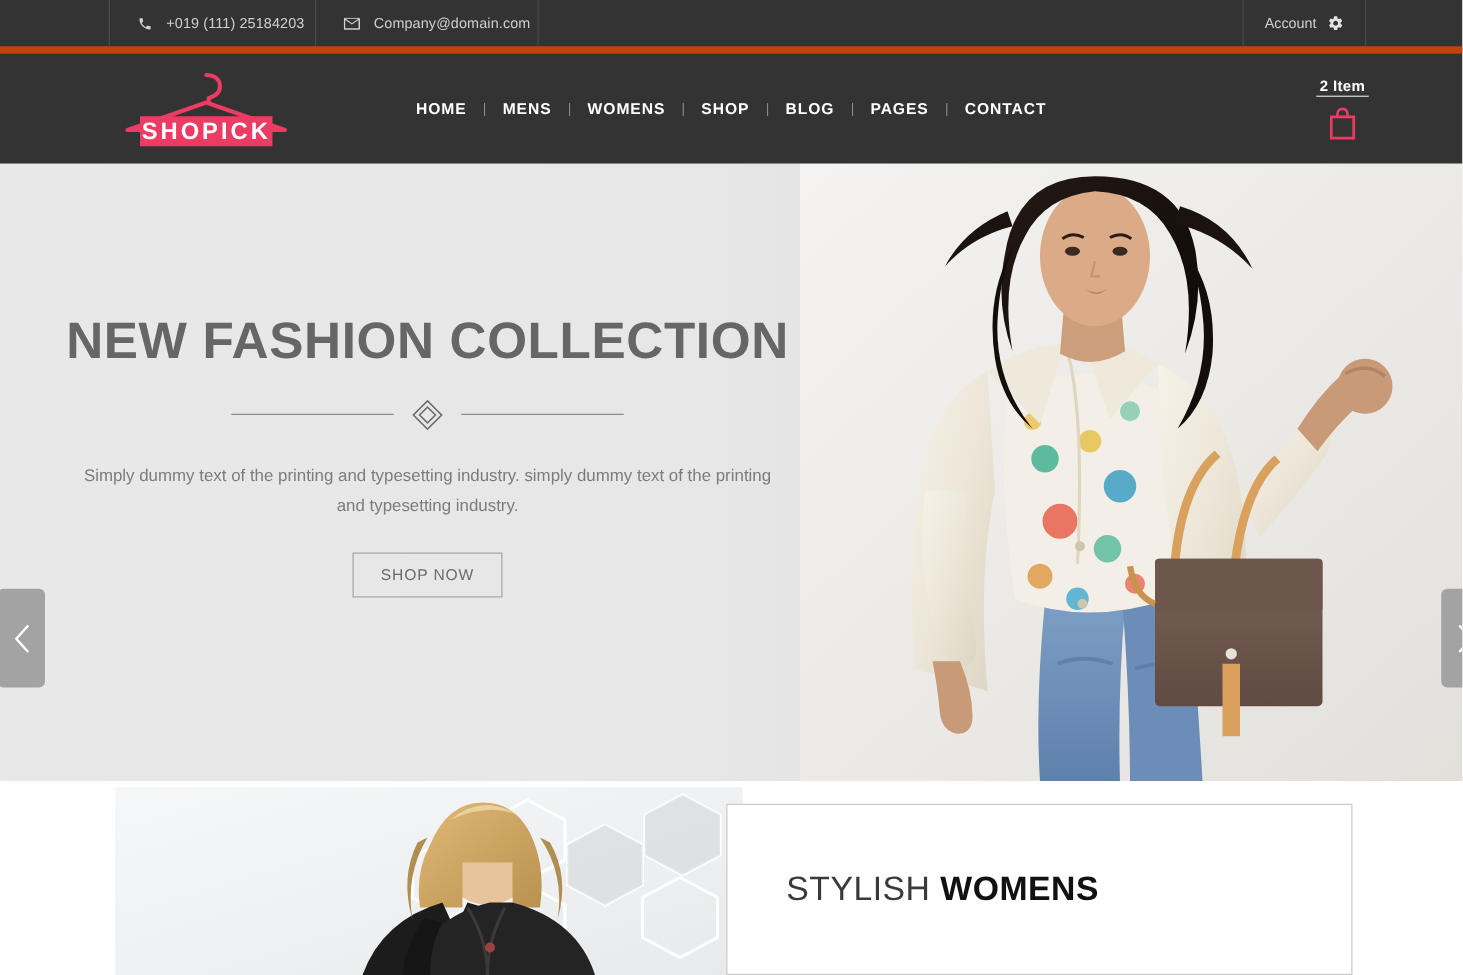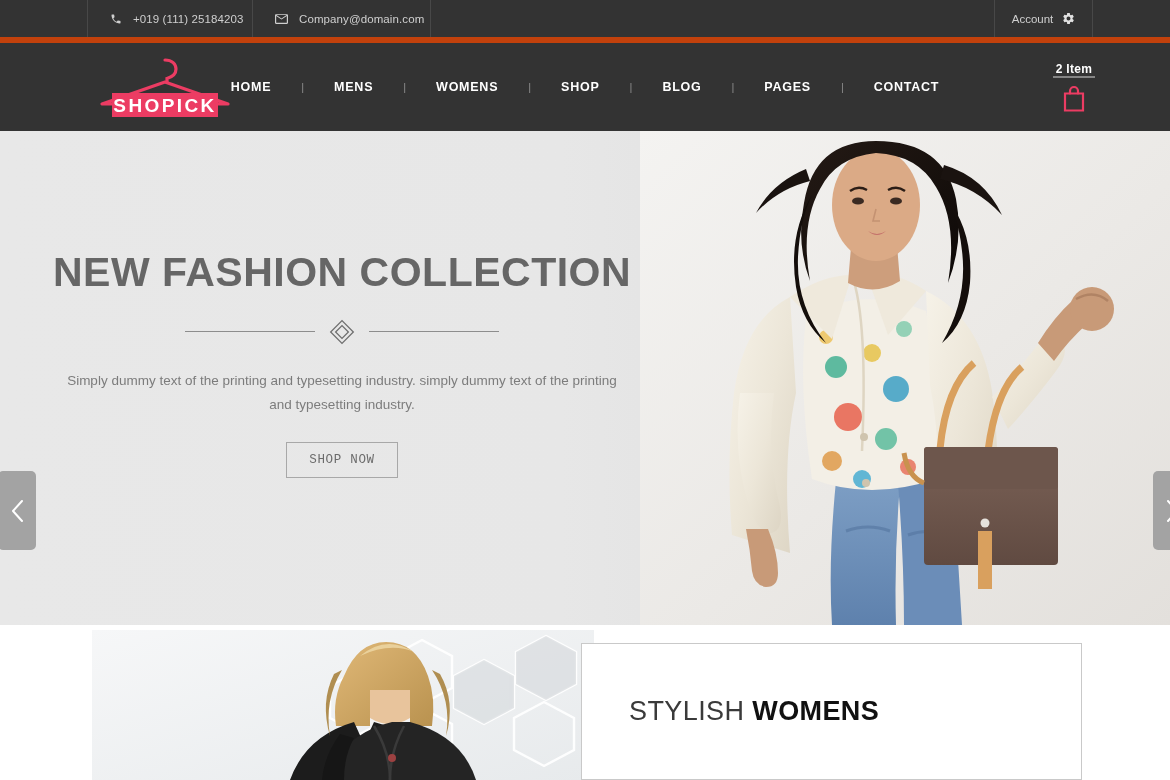--- a/index.html
+++ b/index.html
@@ -60,21 +60,21 @@
     background:#333333;
     display:flex;
     align-items:center;
     position:relative;
   }
   .logo { position:absolute; left:92px; top:50%; transform:translateY(-50%); width:146px; height:70px; }
 
   .nav {
     position:absolute; left:0; right:0; top:50%; transform:translateY(-50%);
     display:flex; justify-content:center; align-items:center;
-    gap:17px;
+    gap:0;
     pointer-events:none;
   }
   .nav > * { pointer-events:auto; }
   .nav a {
     color:#ffffff; text-decoration:none;
     font-size:12.5px; font-weight:bold; letter-spacing:.75px;
     padding:0 13px;
   }
   .nav .sep { color:#8b8b8b; font-size:11px; }
 
@@ -123,21 +123,21 @@
   .shop-now {
     margin-top:25px;
     display:inline-block;
     border:1px solid #a8a8a8;
     background:transparent;
     color:#6b6b6b;
     font-size:12.5px;
     letter-spacing:.7px;
     padding:10px 22px;
     text-decoration:none;
-    font-family:Liberation Mono, monospace;
+    font-family:Liberation Sans, sans-serif;
     cursor:pointer;
   }
   .arrow {
     position:absolute; top:340px;
     width:38px; height:79px;
     background:#a3a3a3;
     border-radius:5px;
     display:flex; align-items:center; justify-content:center;
     cursor:pointer;
     border:0;

